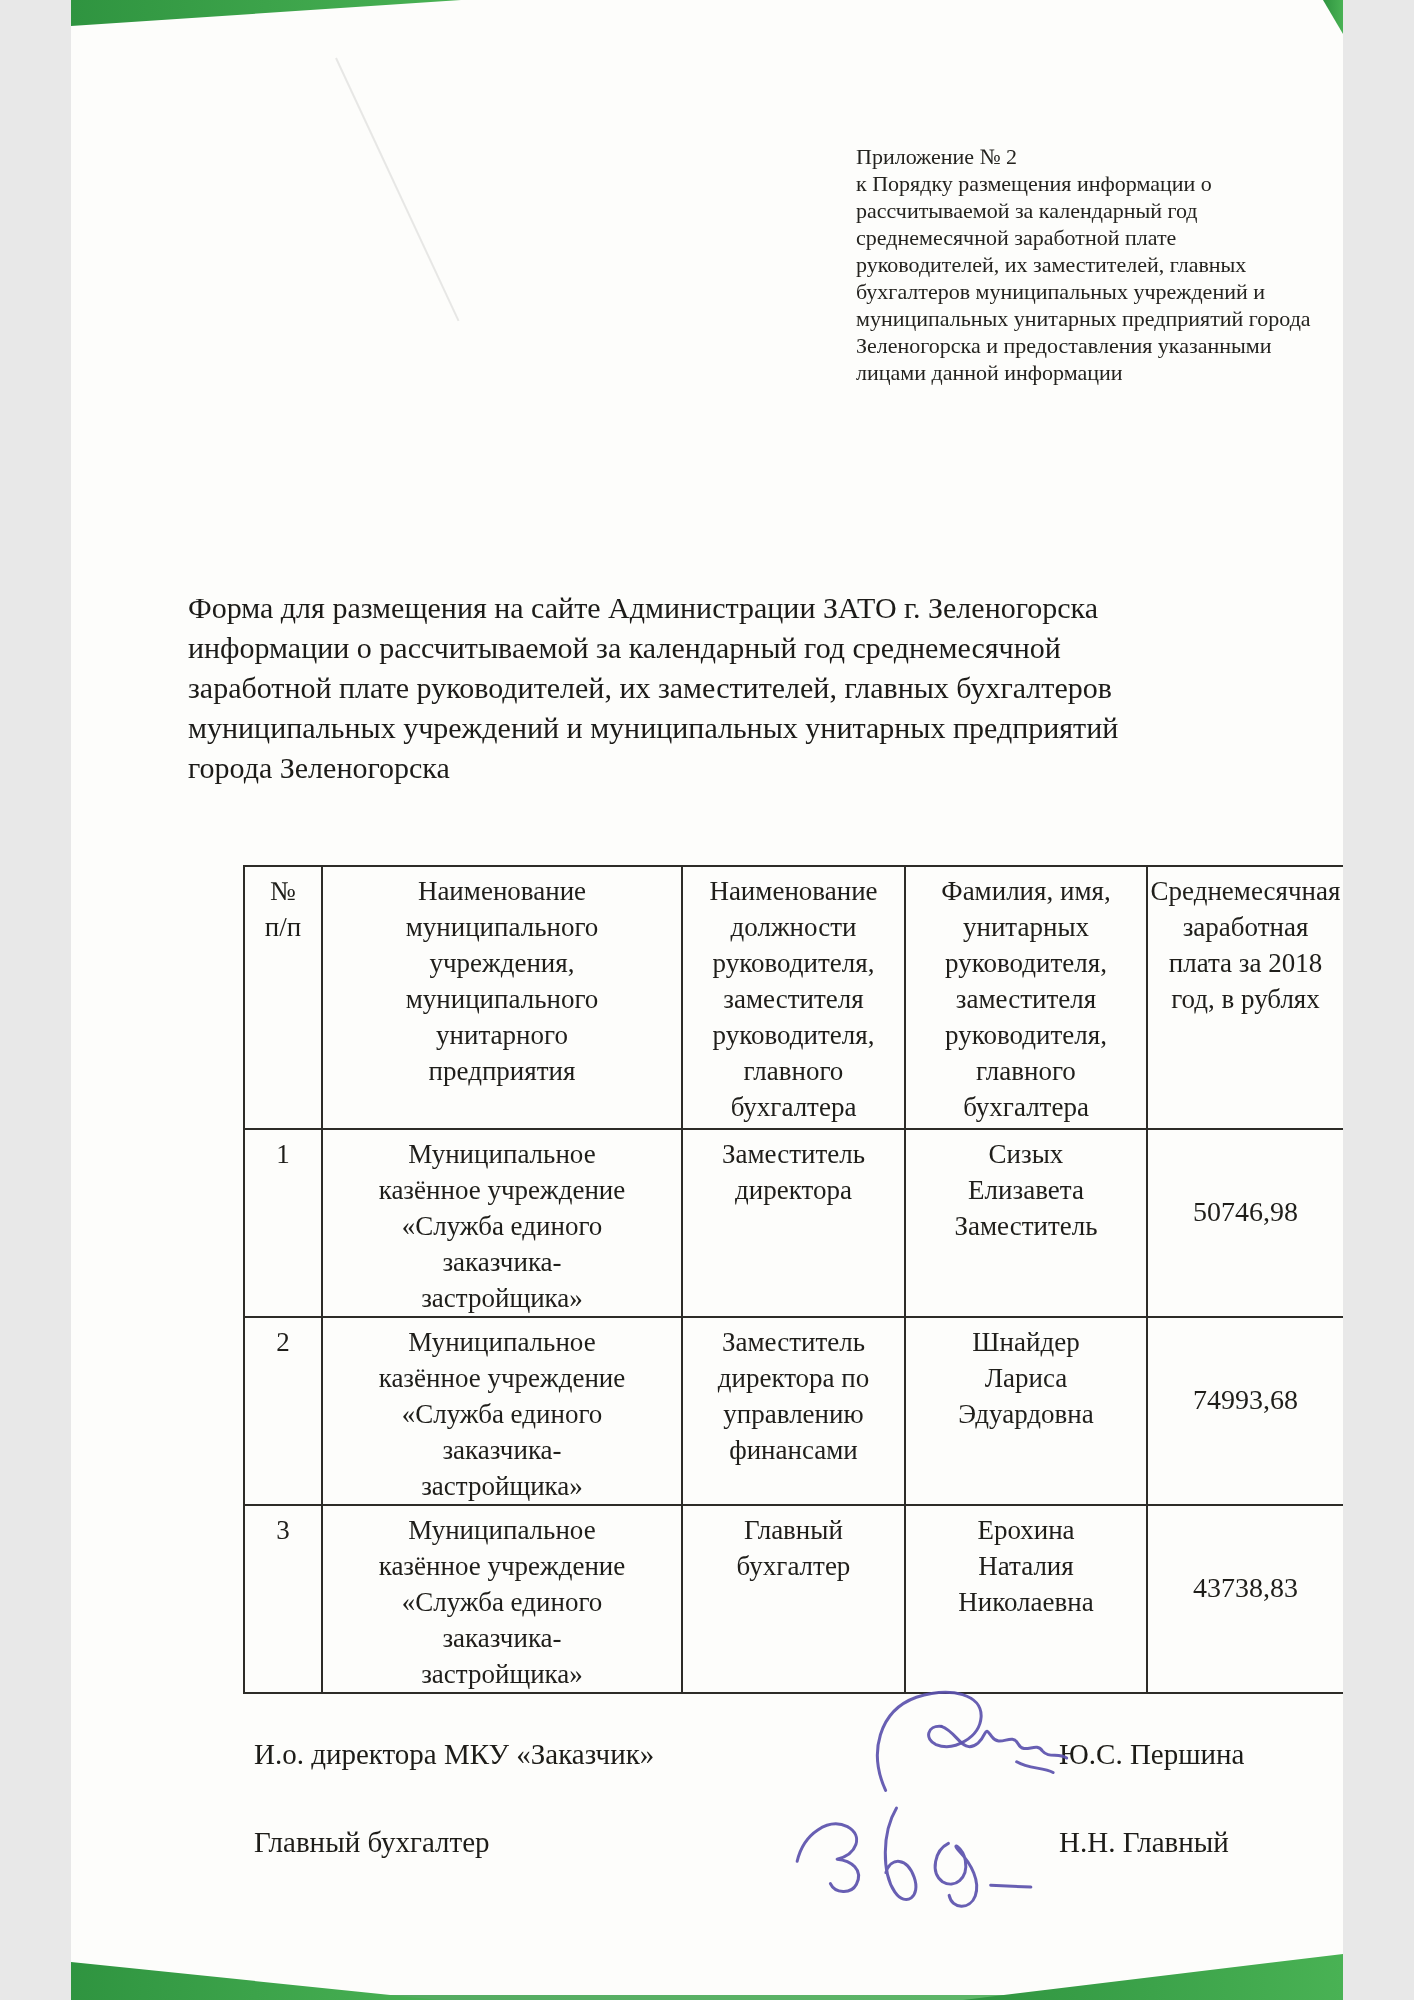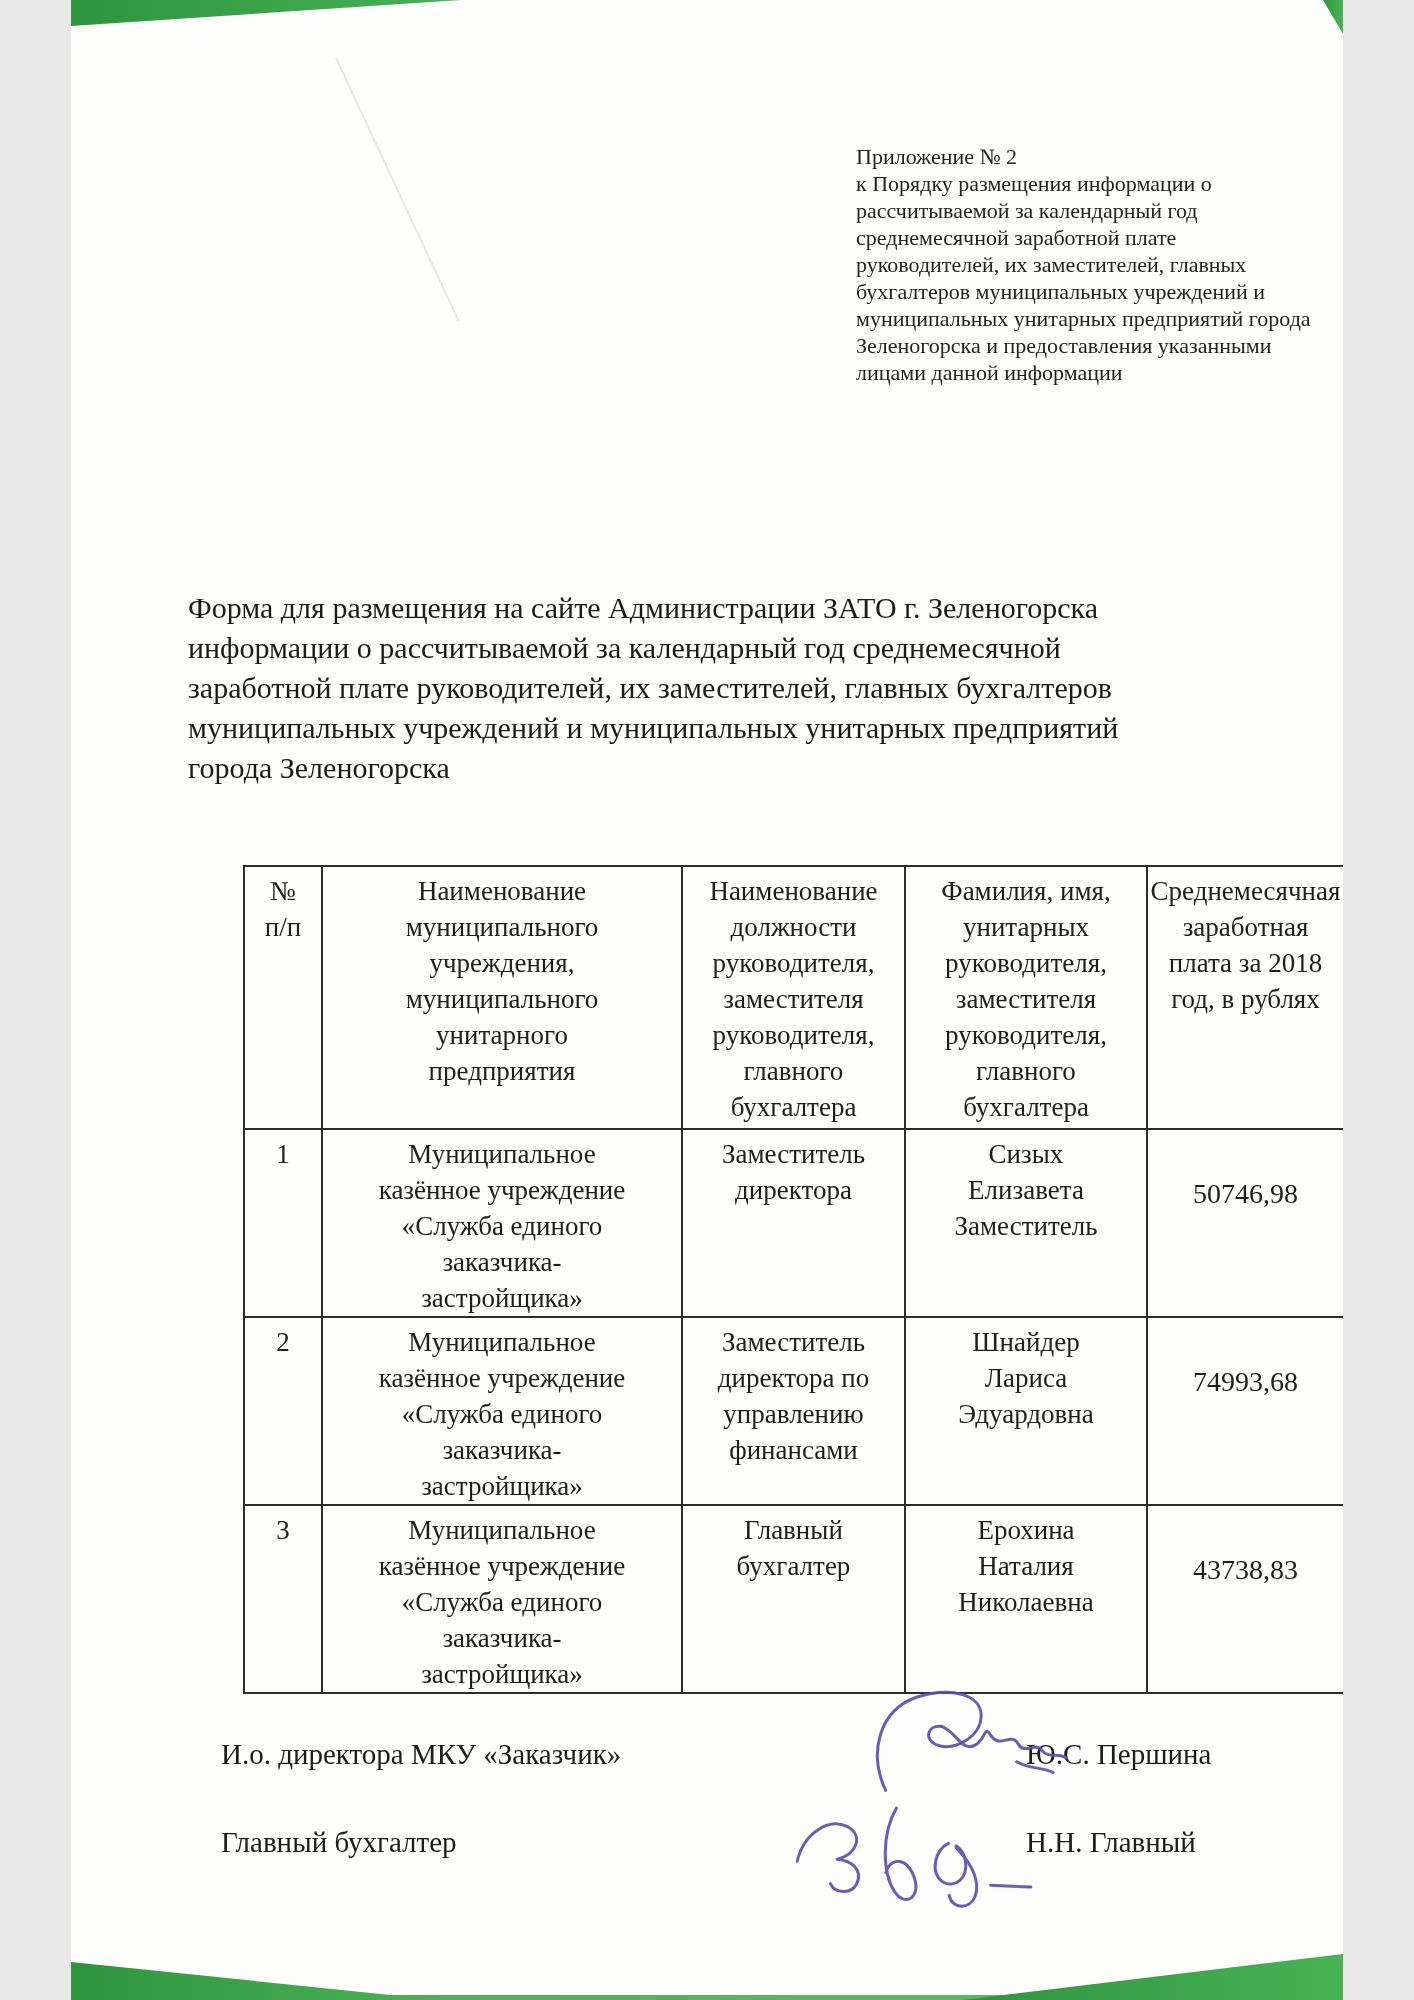--- a/index.html
+++ b/index.html
@@ -53,24 +53,24 @@
     vertical-align: top; text-align: center;
     white-space: pre;
     font-weight: normal;
     font-size: 27px; line-height: 36px;
     padding: 6px 2px 0 2px;
     color: #1f1e1a;
     overflow: hidden;
   }
   .salary-table thead tr { height: 263px; }
   .salary-table tbody tr { height: 187px; }
-  .salary-table td.cell-salary { padding-top: 46px; font-size: 28px; }
+  .salary-table td.cell-salary { padding-top: 64px; font-size: 28px; }
 
   .sig-label, .sig-name {
-    position: absolute; font-size: 29px; color: #1d1c18; white-space: pre;
+    position: absolute; font-size: 29px; color: #1d1c18; white-space: pre; margin-left: 33px;
   }
   .sig-svg { position: absolute; overflow: visible; }
   .sig-svg path {
     fill: none; stroke: #5b51ad; stroke-width: 3;
     stroke-linecap: round; stroke-linejoin: round; opacity: .92;
   }
 </style>
 </head>
 <body>
 

